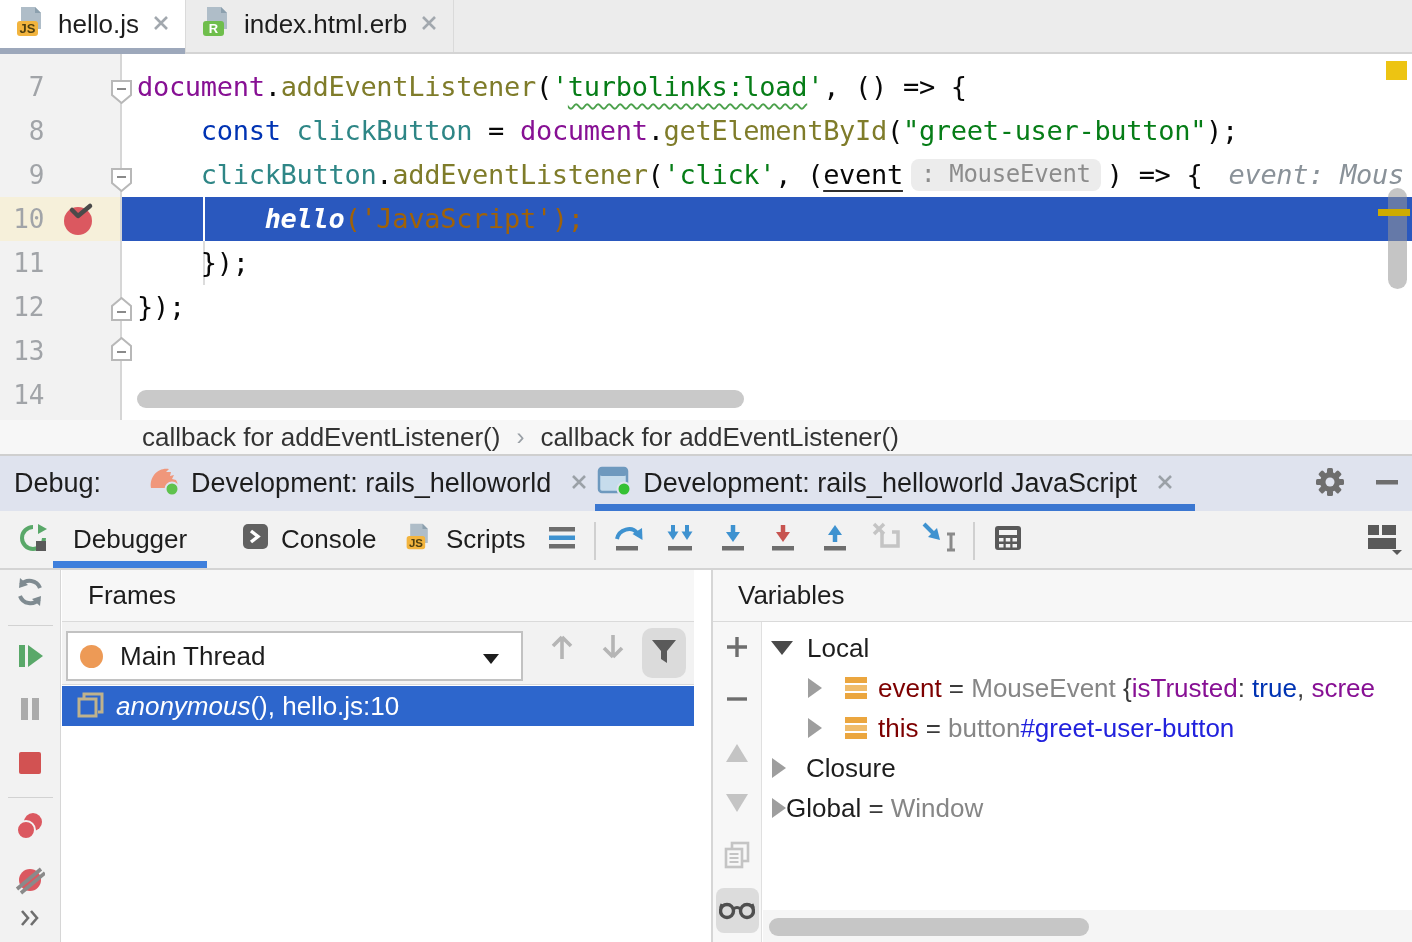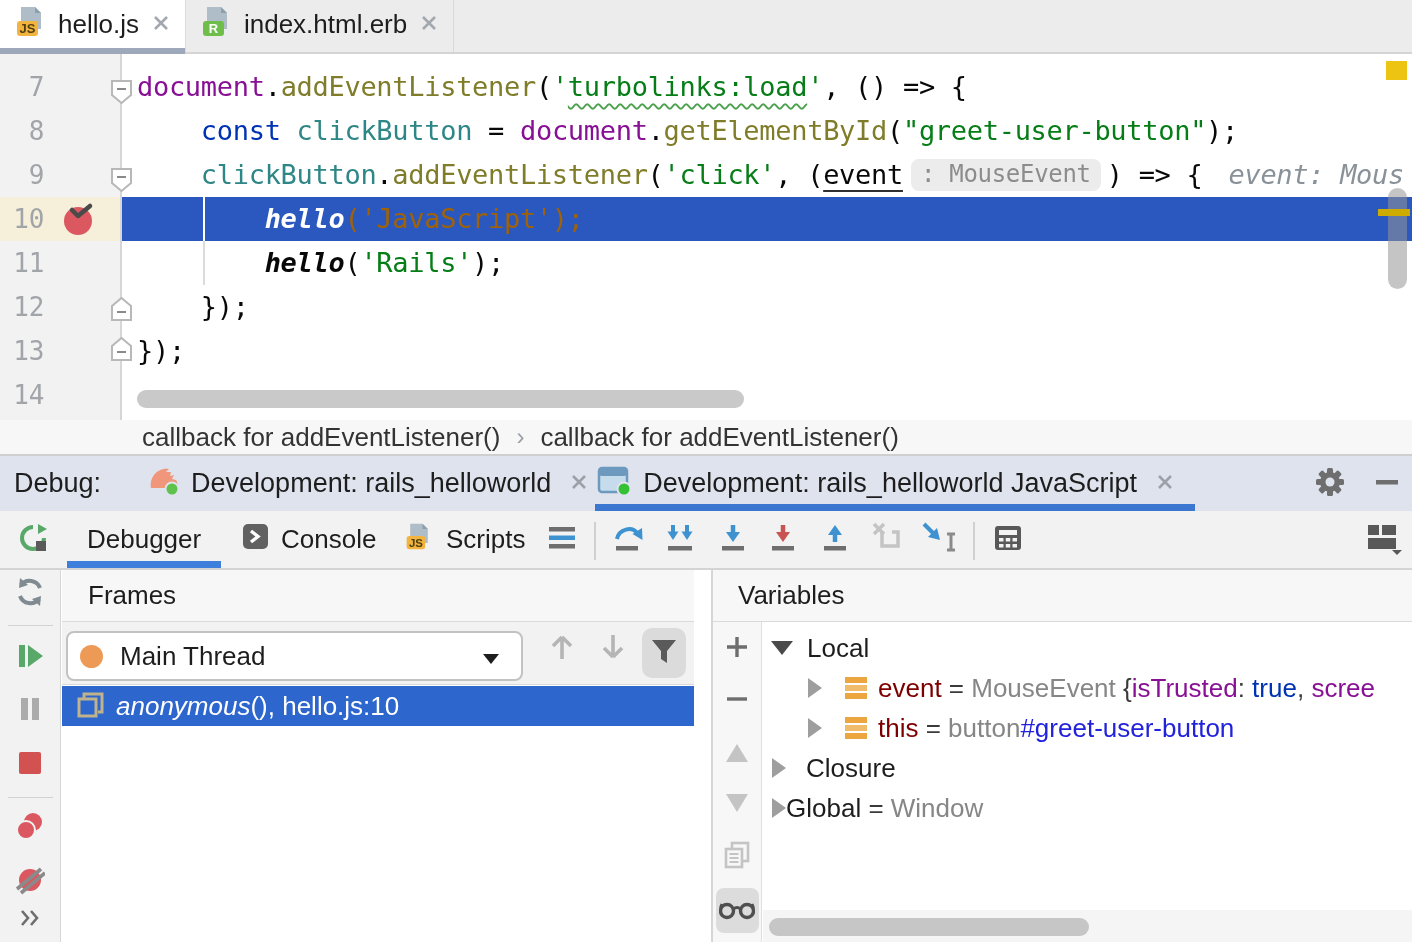--- a/index.html
+++ b/index.html
@@ -71,21 +71,21 @@
   
   .lower { position:absolute; left:0; top:570px; width:1412px; height:372px; }
   .leftcol { position:absolute; left:0; top:0; width:61px; height:372px; background:#F2F2F2; border-right:1px solid #D6D6D6; }
   .lc-icon { position:absolute; left:50%; transform:translate(-50%,-50%); }
   .lc-sep { position:absolute; left:8px; width:45px; height:1px; background:#D2D2D2; }
 
   .frames { position:absolute; left:62px; top:0; width:632px; height:372px; background:#fff; }
   .panel-h { height:52px; background:#F7F7F7; border-bottom:1px solid #DADADA; display:flex; align-items:center; font-size:26px; color:#1D1D1D; }
   .frames .panel-h span { margin-left:26px; }
   .frames-tb { position:absolute; left:0; top:52px; width:100%; height:63px; background:#F2F2F2; border-bottom:1px solid #D9D9D9; }
-  .thread-dd { position:absolute; left:4px; top:9px; width:457px; height:50px; background:#fff; border:2px solid #C2C2C2; border-radius:8px; display:flex; align-items:center; }
+  .thread-dd { position:absolute; left:4px; top:9px; width:457px; height:50px; background:#fff; border:2px solid #C2C2C2; border-radius:0; display:flex; align-items:center; }
   .thread-dot { width:23px; height:23px; border-radius:50%; background:#ED9A56; margin-left:12px; }
   .thread-label { margin-left:17px; font-size:26px; color:#1D1D1D; }
   .dd-caret { position:absolute; right:22px; top:21px; width:0; height:0; border-left:8px solid transparent; border-right:8px solid transparent; border-top:10px solid #1D1D1D; }
   .filter-btn { position:absolute; left:580px; top:6px; width:44px; height:50px; background:#DBDBDB; border-radius:10px; }
   .frame-row { position:absolute; left:0; top:116px; width:100%; height:40px; background:#2D66CC; display:flex; align-items:center; color:#fff; font-size:26px; }
   .frame-row .fname { font-style:italic; font-weight:400; }
 
   .vars { position:absolute; left:711px; top:0; width:717px; height:372px; background:#fff; border-left:2px solid #D6D6D6; }
   .vars .panel-h span { margin-left:25px; }
   .vars-tb { position:absolute; left:0; top:52px; width:49px; height:320px; background:#F7F7F7; border-right:1px solid #E0E0E0; }
@@ -193,21 +193,20 @@
     </div>
     <div class="code">
       <div class="exec-line"></div>
       <div class="iguide"></div>
       <div class="iguide-w"></div>
       <div class="codelines">
         <div class="cl"><span class="p">document</span><span class="d">.</span><span class="f">addEventListener</span><span class="d">(</span><span class="s">'</span><span class="w">turbolinks:load</span><span class="s">'</span><span class="d">, () =&gt; {</span></div>
         <div class="cl"><span class="d">    </span><span class="k">const</span><span class="d"> </span><span class="v">clickButton</span><span class="d"> = </span><span class="p">document</span><span class="d">.</span><span class="f">getElementById</span><span class="d">(</span><span class="s">"greet-user-button"</span><span class="d">);</span></div>
         <div class="cl"><span><span class="d">    </span><span class="v">clickButton</span><span class="d">.</span><span class="f">addEventListener</span><span class="d">(</span><span class="s">'click'</span><span class="d">, (</span><span class="u">event</span></span><span class="hint-pill">: MouseEvent</span><span><span class="d">) =&gt; {</span></span><span class="dbg-hint">event: Mous</span></div>
         <div class="cl"><span class="wt">        </span><span class="wfn">hello</span><span class="wt">('JavaScript');</span></div>
-        <div class="cl"><span class="d">        </span><span class="fn">hello</span><span class="d">(</span><span class="s">'Rails'</span><span class="d">);</span></div>
         <div class="cl"><span class="d">    });</span></div>
         <div class="cl"><span class="d">});</span></div>
       </div>
       <div class="hsb"></div>
     </div>
     <div class="ymark"></div>
     <div class="vsb"></div>
     <div class="ydash"></div>
   </div>
 
@@ -277,21 +276,21 @@
   </div>
 
   <div class="dbg-toolbar">
     <span class="tbicon" style="left:18px">
       <svg width="30" height="30" viewBox="0 0 30 30">
         <path d="M 15 4 A 11 11 0 1 0 26 15" fill="none" stroke="#59A869" stroke-width="4"></path>
         <path d="M 20 1 L 29 6 L 20 11 Z" fill="#59A869"></path>
         <rect x="18" y="18" width="10" height="10" fill="#5A5A5A"></rect>
       </svg>
     </span>
-    <div class="ttab" style="left:87px">
+    <div class="ttab" style="left:73px">
       <span>Debugger</span>
       <div class="underline"></div>
     </div>
     <div class="ttab" style="left:242px">
       <span style="margin-right:12px">
         <svg width="27" height="27" viewBox="0 0 27 27">
           <rect x="1" y="1" width="25" height="25" rx="5" fill="#616161"></rect>
           <path d="M9 8 L16 13.5 L9 19" stroke="#FFFFFF" stroke-width="3.4" fill="none"></path>
         </svg>
       </span>

